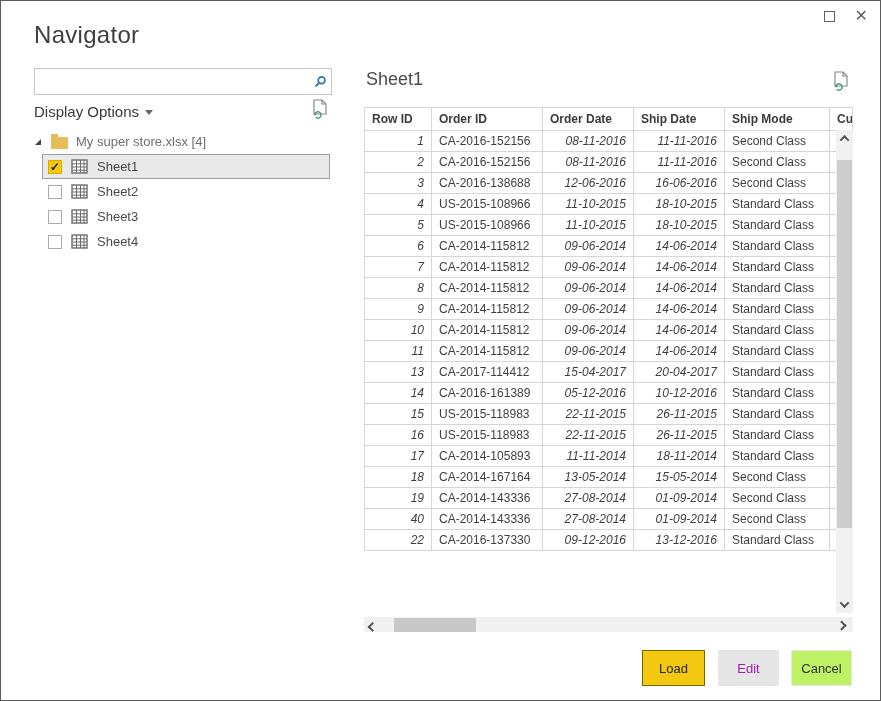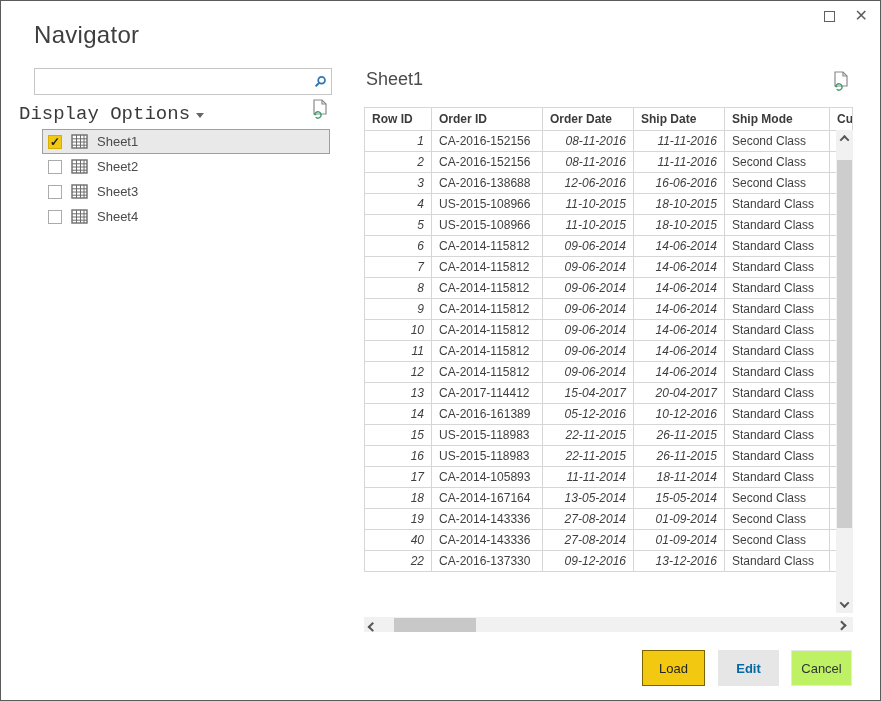--- a/index.html
+++ b/index.html
@@ -12,21 +12,21 @@
   .win-controls { position:absolute; top:8px; right:12px; display:flex; gap:20px; align-items:center; }
   .btn-max { width:11px; height:11px; border:1px solid #5f5f5f; cursor:pointer; }
   .btn-close { color:#5f5f5f; font-size:16px; line-height:14px; cursor:pointer; }
   
   .title { position:absolute; left:33px; top:20px; font-size:24px; font-weight:400; color:#3f3f3f; letter-spacing:0.3px; }
   
   .search-box { position:absolute; left:33px; top:67px; width:298px; height:27px; border:1px solid #c6c6c6; background:#fff; display:flex; align-items:center; }
   .search-box input { flex:1; border:none; outline:none; height:100%; padding:0 6px; font-size:13px; font-family:"Liberation Sans",sans-serif; color:#333; background:transparent; }
   .search-icon { width:22px; height:22px; display:flex; align-items:center; justify-content:center; cursor:pointer; }
   
-  .display-opts { position:absolute; left:18px; top:102px; font-size:19px; color:#3a3a3a; cursor:pointer; display:flex; align-items:center; gap:6px;font-family:Liberation Mono, monospace; }
+  .display-opts { position:absolute; left:33px; top:102px; font-size:15px; color:#3a3a3a; cursor:pointer; display:flex; align-items:center; gap:6px; }
   .caret-down { width:0; height:0; border-left:4px solid transparent; border-right:4px solid transparent; border-top:5px solid #666; margin-top:2px; }
   .doc-refresh { cursor:pointer; display:inline-block; }
   .sidebar-refresh { position:absolute; left:311px; top:98px; }
   
   .tree { position:absolute; left:28px; top:128px; width:306px; font-size:13px; }
   .tree-root { display:flex; align-items:center; gap:8px; height:25px; padding-left:6px; cursor:pointer; }
   .tw { width:0; height:0; border-top:6px solid transparent; border-right:6px solid #444; margin-right:2px; }
   .folder { position:relative; width:17px; height:12px; background:#e7bd5b; margin-top:2px; }
   .folder:before { content:""; position:absolute; top:-3px; left:0; width:7px; height:3px; background:#e7bd5b; }
   .root-label { color:#6e6e6e; }
@@ -52,21 +52,21 @@
   .chev { display:inline-block; width:7px; height:7px; border-style:solid; border-width:2px 2px 0 0; border-color:#555; }
   .sb-btn { position:absolute; width:17px; height:17px; display:flex; align-items:center; justify-content:center; cursor:pointer; }
   .sb-up { top:0; left:0; } .sb-up .chev { transform:rotate(-45deg) translate(-1px,1px); }
   .sb-down { bottom:0; left:0; } .sb-down .chev { transform:rotate(135deg) translate(-1px,1px); }
   .sb-left { left:0; top:0; } .sb-left .chev { transform:rotate(-135deg) translate(-1px,-1px); }
   .sb-right { right:0; top:0; } .sb-right .chev { transform:rotate(45deg) translate(-2px,2px); }
   
   .footer { position:absolute; left:0; bottom:0; width:100%; height:68px; background:#fff; }
   .btn { position:absolute; top:18px; height:36px; font-size:13px; font-family:"Liberation Sans",sans-serif; cursor:pointer; text-align:center; }
   .btn-load { left:641px; width:63px; background:#f2c811; border:1px solid #7a6400; color:#252423; }
-  .btn-edit { left:717px; width:61px; background:#e6e6e6; border:1px solid #e6e6e6; color:#0369a1;font-weight:bold; }
+  .btn-edit { left:717px; width:61px; background:#e6e6e6; border:1px solid #e6e6e6; color:#a21caf; }
   .btn-cancel { left:790px; width:61px; background:#bef264; border:1px solid #e6e6e6; color:#333; }
 </style>
 </head>
 <body>
 
 <div class="dialog">
 
   <div class="win-controls">
     <span class="btn-max"></span>
     <span class="btn-close">✕</span>
@@ -93,20 +93,25 @@
       <path d="M2 1 h8 l4 4 v10 h-12 z" fill="#fff" stroke="#8a8a8a" stroke-width="1.2"></path>
       <path d="M10 1 v4 h4" fill="none" stroke="#8a8a8a" stroke-width="1.2"></path>
       <g transform="translate(1.5,11.5)">
         <path d="M1.2 4.5 a3.2 3.2 0 1 1 1 2.3" fill="none" stroke="#3e9b6e" stroke-width="1.4"></path>
         <path d="M0.4 3 l1 2 l2 -0.8 z" fill="#3e9b6e"></path>
       </g>
     </svg>
   </span>
 
   <div class="tree">
+    <div class="tree-root">
+      <span class="tw"></span>
+      <span class="folder"></span>
+      <span class="root-label">My super store.xlsx [4]</span>
+    </div>
     <div id="tree-items">
   <div class="tree-item selected">
     <span class="checkbox checked">✓</span>
     <svg class="grid-icon" width="17" height="15" viewBox="0 0 17 15">
       <rect x="1" y="1" width="15" height="13" fill="#fff" stroke="#6d6d6d" stroke-width="1.4"></rect>
       <line x1="1" y1="4.8" x2="16" y2="4.8" stroke="#6d6d6d" stroke-width="1"></line>
       <line x1="1" y1="8" x2="16" y2="8" stroke="#6d6d6d" stroke-width="1"></line>
       <line x1="1" y1="11.2" x2="16" y2="11.2" stroke="#6d6d6d" stroke-width="1"></line>
       <line x1="5.5" y1="1" x2="5.5" y2="14" stroke="#6d6d6d" stroke-width="1"></line>
       <line x1="9.5" y1="1" x2="9.5" y2="14" stroke="#6d6d6d" stroke-width="1"></line>
@@ -274,28 +279,20 @@
           </tr>
           <tr>
             <td class="num">11</td>
             <td>CA-2014-115812</td>
             <td class="date">09-06-2014</td>
             <td class="date">14-06-2014</td>
             <td>Standard Class</td>
             <td></td>
           </tr>
           <tr>
-            <td class="num">12</td>
-            <td>CA-2014-115812</td>
-            <td class="date">09-06-2014</td>
-            <td class="date">14-06-2014</td>
-            <td>Standard Class</td>
-            <td></td>
-          </tr>
-          <tr>
             <td class="num">13</td>
             <td>CA-2017-114412</td>
             <td class="date">15-04-2017</td>
             <td class="date">20-04-2017</td>
             <td>Standard Class</td>
             <td></td>
           </tr>
           <tr>
             <td class="num">14</td>
             <td>CA-2016-161389</td>

